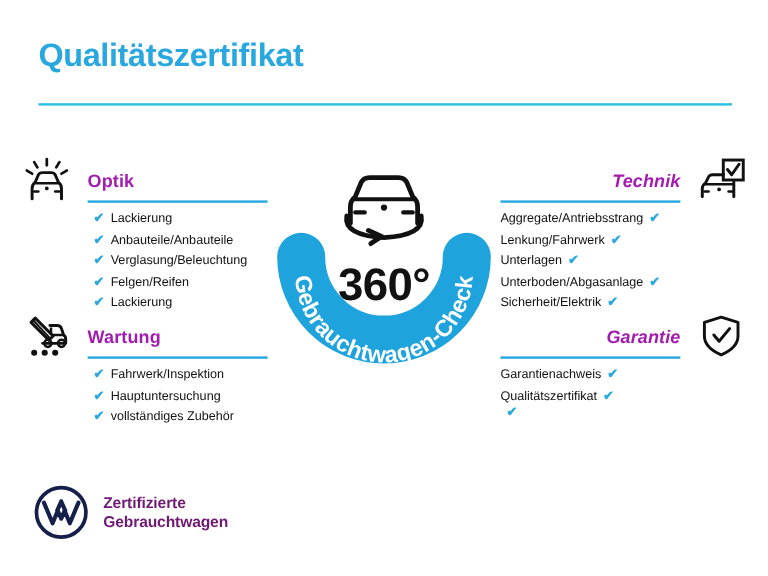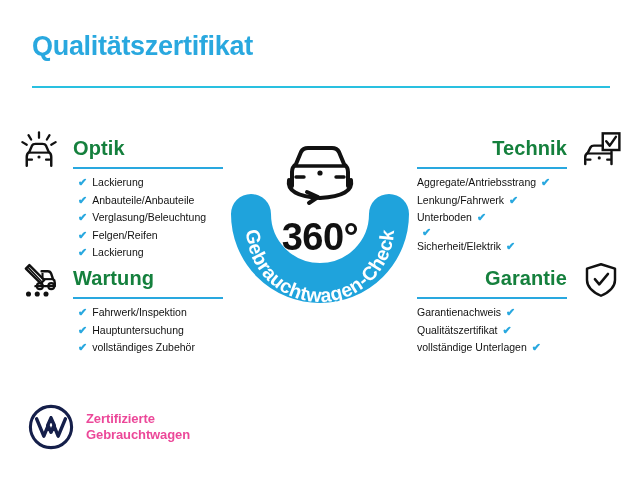--- a/index.html
+++ b/index.html
@@ -66,28 +66,28 @@
     top: 2px;
     width: 42px;
     height: 40px;
   }
   .col-left .block-icon  { left: 0px; }
   .col-right .block-icon { right: 0px; }
 
   .block-title {
     position: absolute;
     bottom: 14px;
-    font-size: 20px;
+    font-size: 15px;
     font-weight: bold;
-    color: #15803d;
+    color: #a21caf;
     letter-spacing: 0.1px;
     white-space: nowrap;
   }
   .col-left .block-title  { left: 55px; }
-  .col-right .block-title { right: 55px; }
+  .col-right .block-title { right: 55px; font-style: italic; }
 
   .block-rule {
     position: absolute;
     bottom: 5px;
     height: 2px;
     background: #29a8df;
     width: 150px;
   }
   .col-left .block-rule  { left: 55px; }
   .col-right .block-rule { right: 55px; }
@@ -136,21 +136,21 @@
     top: 404px;
     display: flex;
     align-items: center;
   }
   .vw-mark { width: 46px; height: 46px; }
   .vw-text {
     margin-left: 12px;
     font-size: 13px;
     font-weight: bold;
     line-height: 16px;
-    color: #ec4899;
+    color: #701a75;
     letter-spacing: -0.1px;
   }
   .vw-text span { display: block; }
 </style>
 </head>
 <body>
 
 <div class="page">
 
   <div class="header">
@@ -258,24 +258,25 @@
     <ul class="items">
       <li class="item">
         <span class="item-label">Aggregate/Antriebsstrang</span>
         <span class="check">✔</span>
       </li>
       <li class="item">
         <span class="item-label">Lenkung/Fahrwerk</span>
         <span class="check">✔</span>
       </li>
       <li class="item">
-        <span class="item-label">Unterboden</span>
-        <span class="check">✔</span>
-      </li>
-      <li class="item">
+        <span class="item-label">Unterlagen</span>
+        <span class="check">✔</span>
+      </li>
+      <li class="item">
+        <span class="item-label">Unterboden/Abgasanlage</span>
         <span class="check">✔</span>
       </li>
       <li class="item">
         <span class="item-label">Sicherheit/Elektrik</span>
         <span class="check">✔</span>
       </li>
     </ul>
   </div>
 
   <div class="col col-right block-wartung">
@@ -292,21 +293,20 @@
     <ul class="items">
       <li class="item">
         <span class="item-label">Garantienachweis</span>
         <span class="check">✔</span>
       </li>
       <li class="item">
         <span class="item-label">Qualitätszertifikat</span>
         <span class="check">✔</span>
       </li>
       <li class="item">
-        <span class="item-label">vollständige Unterlagen</span>
         <span class="check">✔</span>
       </li>
     </ul>
   </div>
 
   <div class="badge">
     <svg viewBox="0 0 204 204" width="204" height="204">
       <defs>
         <path id="curvePath" d="M 28,110 A 74,74 0 1 0 176,110" fill="none"></path>
       </defs>

